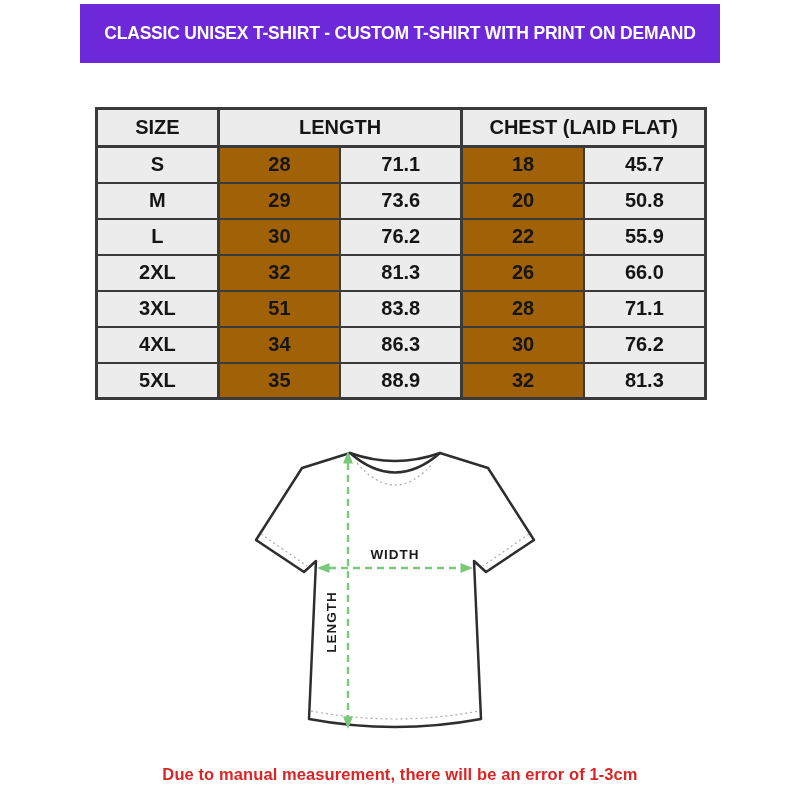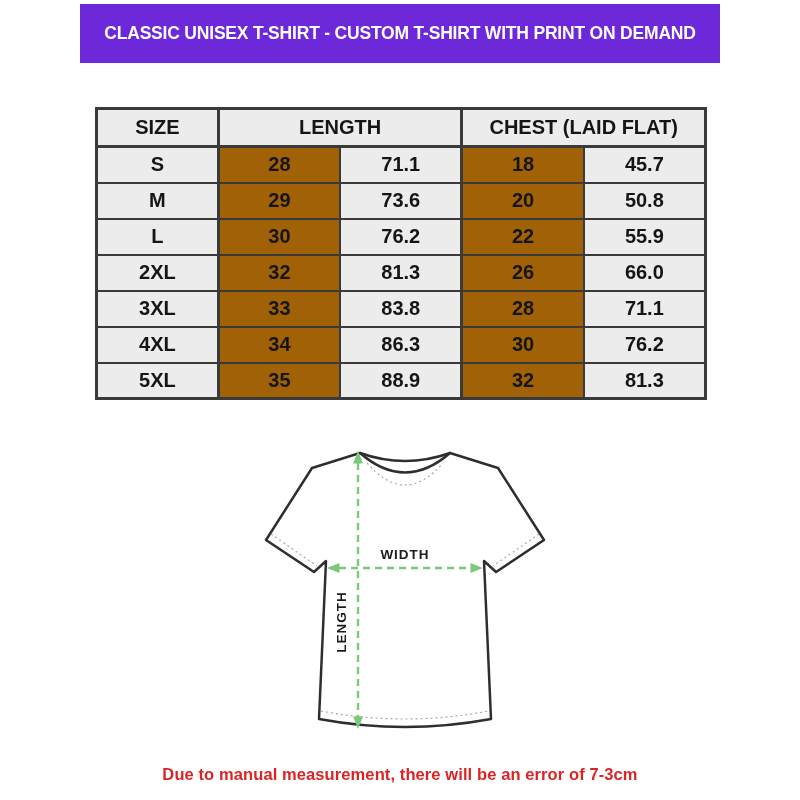--- a/index.html
+++ b/index.html
@@ -24,21 +24,21 @@
   table.size-table col{width:20%;}
   .size-table th,.size-table td{
     border:2px solid #3a3a3a;background:#ececec;padding:0;
     font-weight:bold;
   }
   .size-table thead tr{height:38px;}
   .size-table tbody tr{height:36px;}
   .size-table thead th{border-bottom:3px solid #3a3a3a;}
   .size-table .bl3{border-left:3px solid #3a3a3a;}
   .size-table td.w{background:#a16207;}
-  .tshirt-wrap{position:absolute;left:245px;top:440px;width:320px;height:320px;}
+  .tshirt-wrap{position:absolute;left:235px;top:440px;width:320px;height:320px;}
   .note{
     position:absolute;left:0;top:765px;width:800px;text-align:center;
     color:#dd2323;font-weight:bold;font-size:16.5px;letter-spacing:0.1px;
   }
 </style>
 </head>
 <body>
 
 <div class="banner">
   <span class="banner-text">CLASSIC UNISEX T-SHIRT - CUSTOM T-SHIRT WITH PRINT ON DEMAND</span>
@@ -83,21 +83,21 @@
     </tr>
     <tr>
       <td>2XL</td>
       <td class="w bl3">32</td>
       <td>81.3</td>
       <td class="w bl3">26</td>
       <td>66.0</td>
     </tr>
     <tr>
       <td>3XL</td>
-      <td class="w bl3">33</td>
+      <td class="w bl3">51</td>
       <td>83.8</td>
       <td class="w bl3">28</td>
       <td>71.1</td>
     </tr>
     <tr>
       <td>4XL</td>
       <td class="w bl3">34</td>
       <td>86.3</td>
       <td class="w bl3">30</td>
       <td>76.2</td>
@@ -138,13 +138,13 @@
       <line x1="334" y1="568" x2="466" y2="568" stroke="#7bc87b" stroke-width="2.4" stroke-dasharray="7,5"></line>
       <path d="M322,568 L334.5,563 L334.5,573 Z" fill="#7bc87b"></path>
       <path d="M478,568 L465.5,563 L465.5,573 Z" fill="#7bc87b"></path>
     </g>
 
     <text x="400" y="559" text-anchor="middle" font-family="Liberation Sans, sans-serif" font-size="13.5" font-weight="bold" letter-spacing="1" fill="#1c1c1c">WIDTH</text>
     <text x="336" y="622" transform="rotate(-90 336 622)" text-anchor="middle" dominant-baseline="central" font-family="Liberation Sans, sans-serif" font-size="13.5" font-weight="bold" letter-spacing="1" fill="#1c1c1c">LENGTH</text>
   </svg>
 </div>
 
-<div class="note">Due to manual measurement, there will be an error of 7-3cm</div>
+<div class="note">Due to manual measurement, there will be an error of 1-3cm</div>
 
 </body></html>

